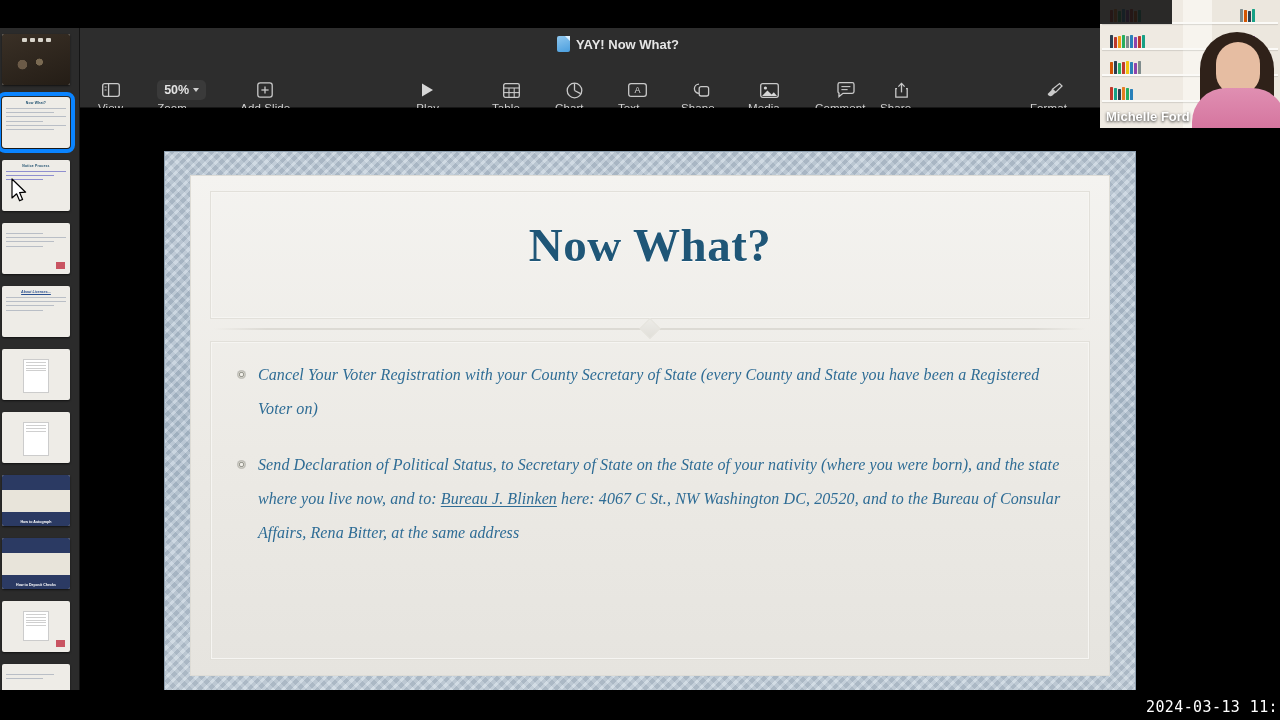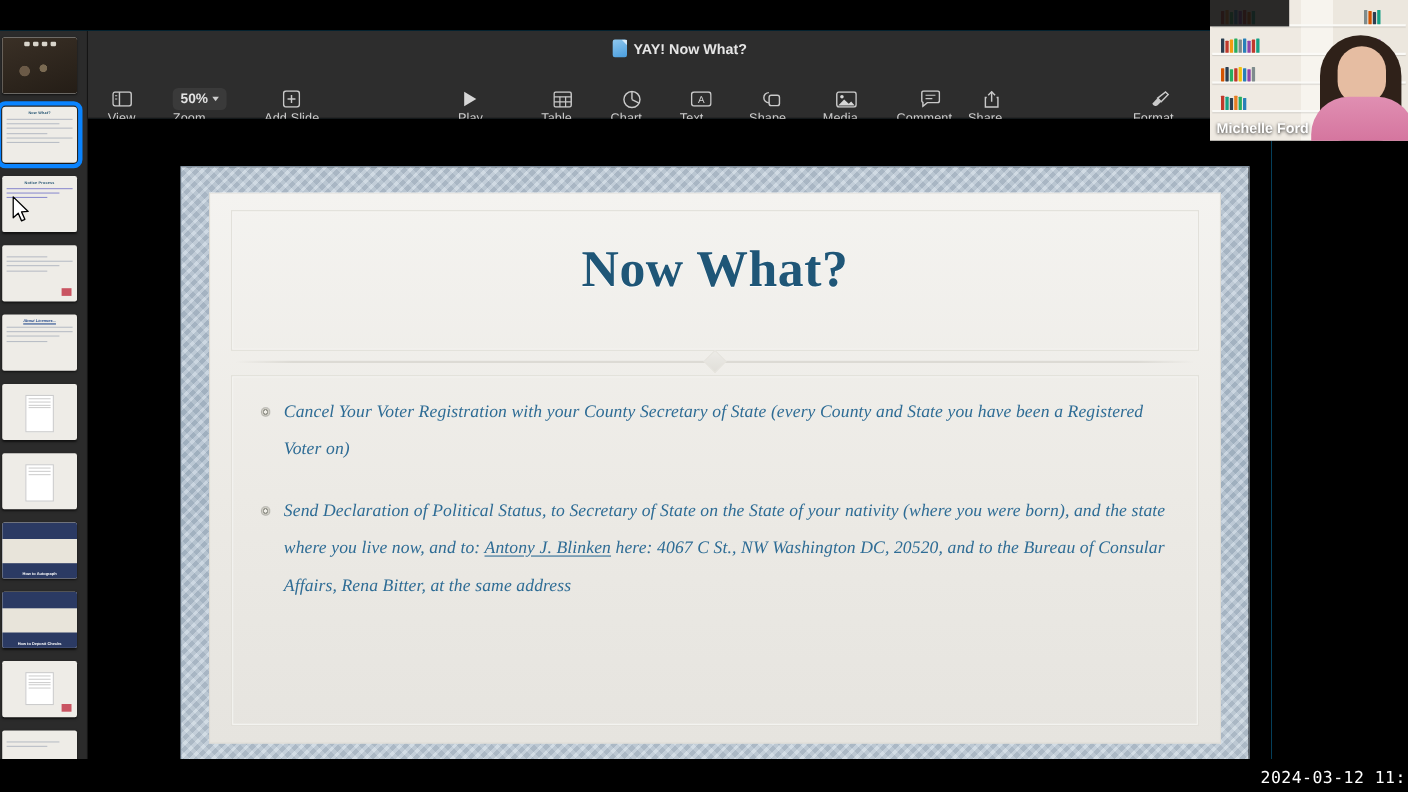--- a/index.html
+++ b/index.html
@@ -8,21 +8,21 @@
     background: #000;
     font-family: "Liberation Sans", sans-serif;
     overflow: hidden;
   }
   #screen { position: relative; width: 1280px; height: 720px; background: #000; }
 
   
   #app-window {
     position: absolute; left: 0; top: 28px;
     width: 1156px; height: 662px;
-    background: #0ea5e9;
+    background: #5eead4;
     overflow: hidden;
   }
 
   
   #sidebar {
     position: absolute; left: 0; top: 0;
     width: 80px; height: 662px;
     background: #2b2b2b;
     border-right: 1px solid #141414;
     overflow: hidden;
@@ -535,21 +535,21 @@
 
           <div id="body-box">
 
             <div class="bullet-item">
               <span class="bullet-mark"></span>
               <span class="bullet-text"><span>Cancel Your Voter Registration with your County Secretary of State (every County and State you have been a Registered Voter on)</span></span>
             </div>
 
             <div class="bullet-item">
               <span class="bullet-mark"></span>
-              <span class="bullet-text"><span>Send Declaration of Political Status, to Secretary of State on the State of your nativity (where you were born), and the state where you live now, and to: </span><u>Antony J. Blinken</u><span> here: 4067 C St., NW Washington DC, 20520, and to the Bureau of Consular Affairs, Rena Bitter, at the same address</span></span>
+              <span class="bullet-text"><span>Send Declaration of Political Status, to Secretary of State on the State of your nativity (where you were born), and the state where you live now, and to: </span><u>Bureau J. Blinken</u><span> here: 4067 C St., NW Washington DC, 20520, and to the Bureau of Consular Affairs, Rena Bitter, at the same address</span></span>
             </div>
 
 
           </div>
         </div>
       </div>
 
     </div>
   </div>
 
@@ -618,19 +618,19 @@
       <div class="hair"></div>
       <div class="face"></div>
       <div class="body"></div>
     </div>
 
     <div class="pipstrip"></div>
 
     <div id="cam-name">Michelle Ford</div>
   </div>
 
-  <div id="timestamp">2024-03-12 11:</div>
+  <div id="timestamp">2024-03-13 11:</div>
 
   <svg id="cursor" viewBox="0 0 18 26">
     <polygon points="1,1 1,20 5.6,15.8 8.6,22.8 11.6,21.4 8.6,14.6 14.6,14.2" fill="#ffffff" stroke="#000000" stroke-width="1.2" stroke-linejoin="round"></polygon>
   </svg>
 
 </div>
 
 </body></html>

